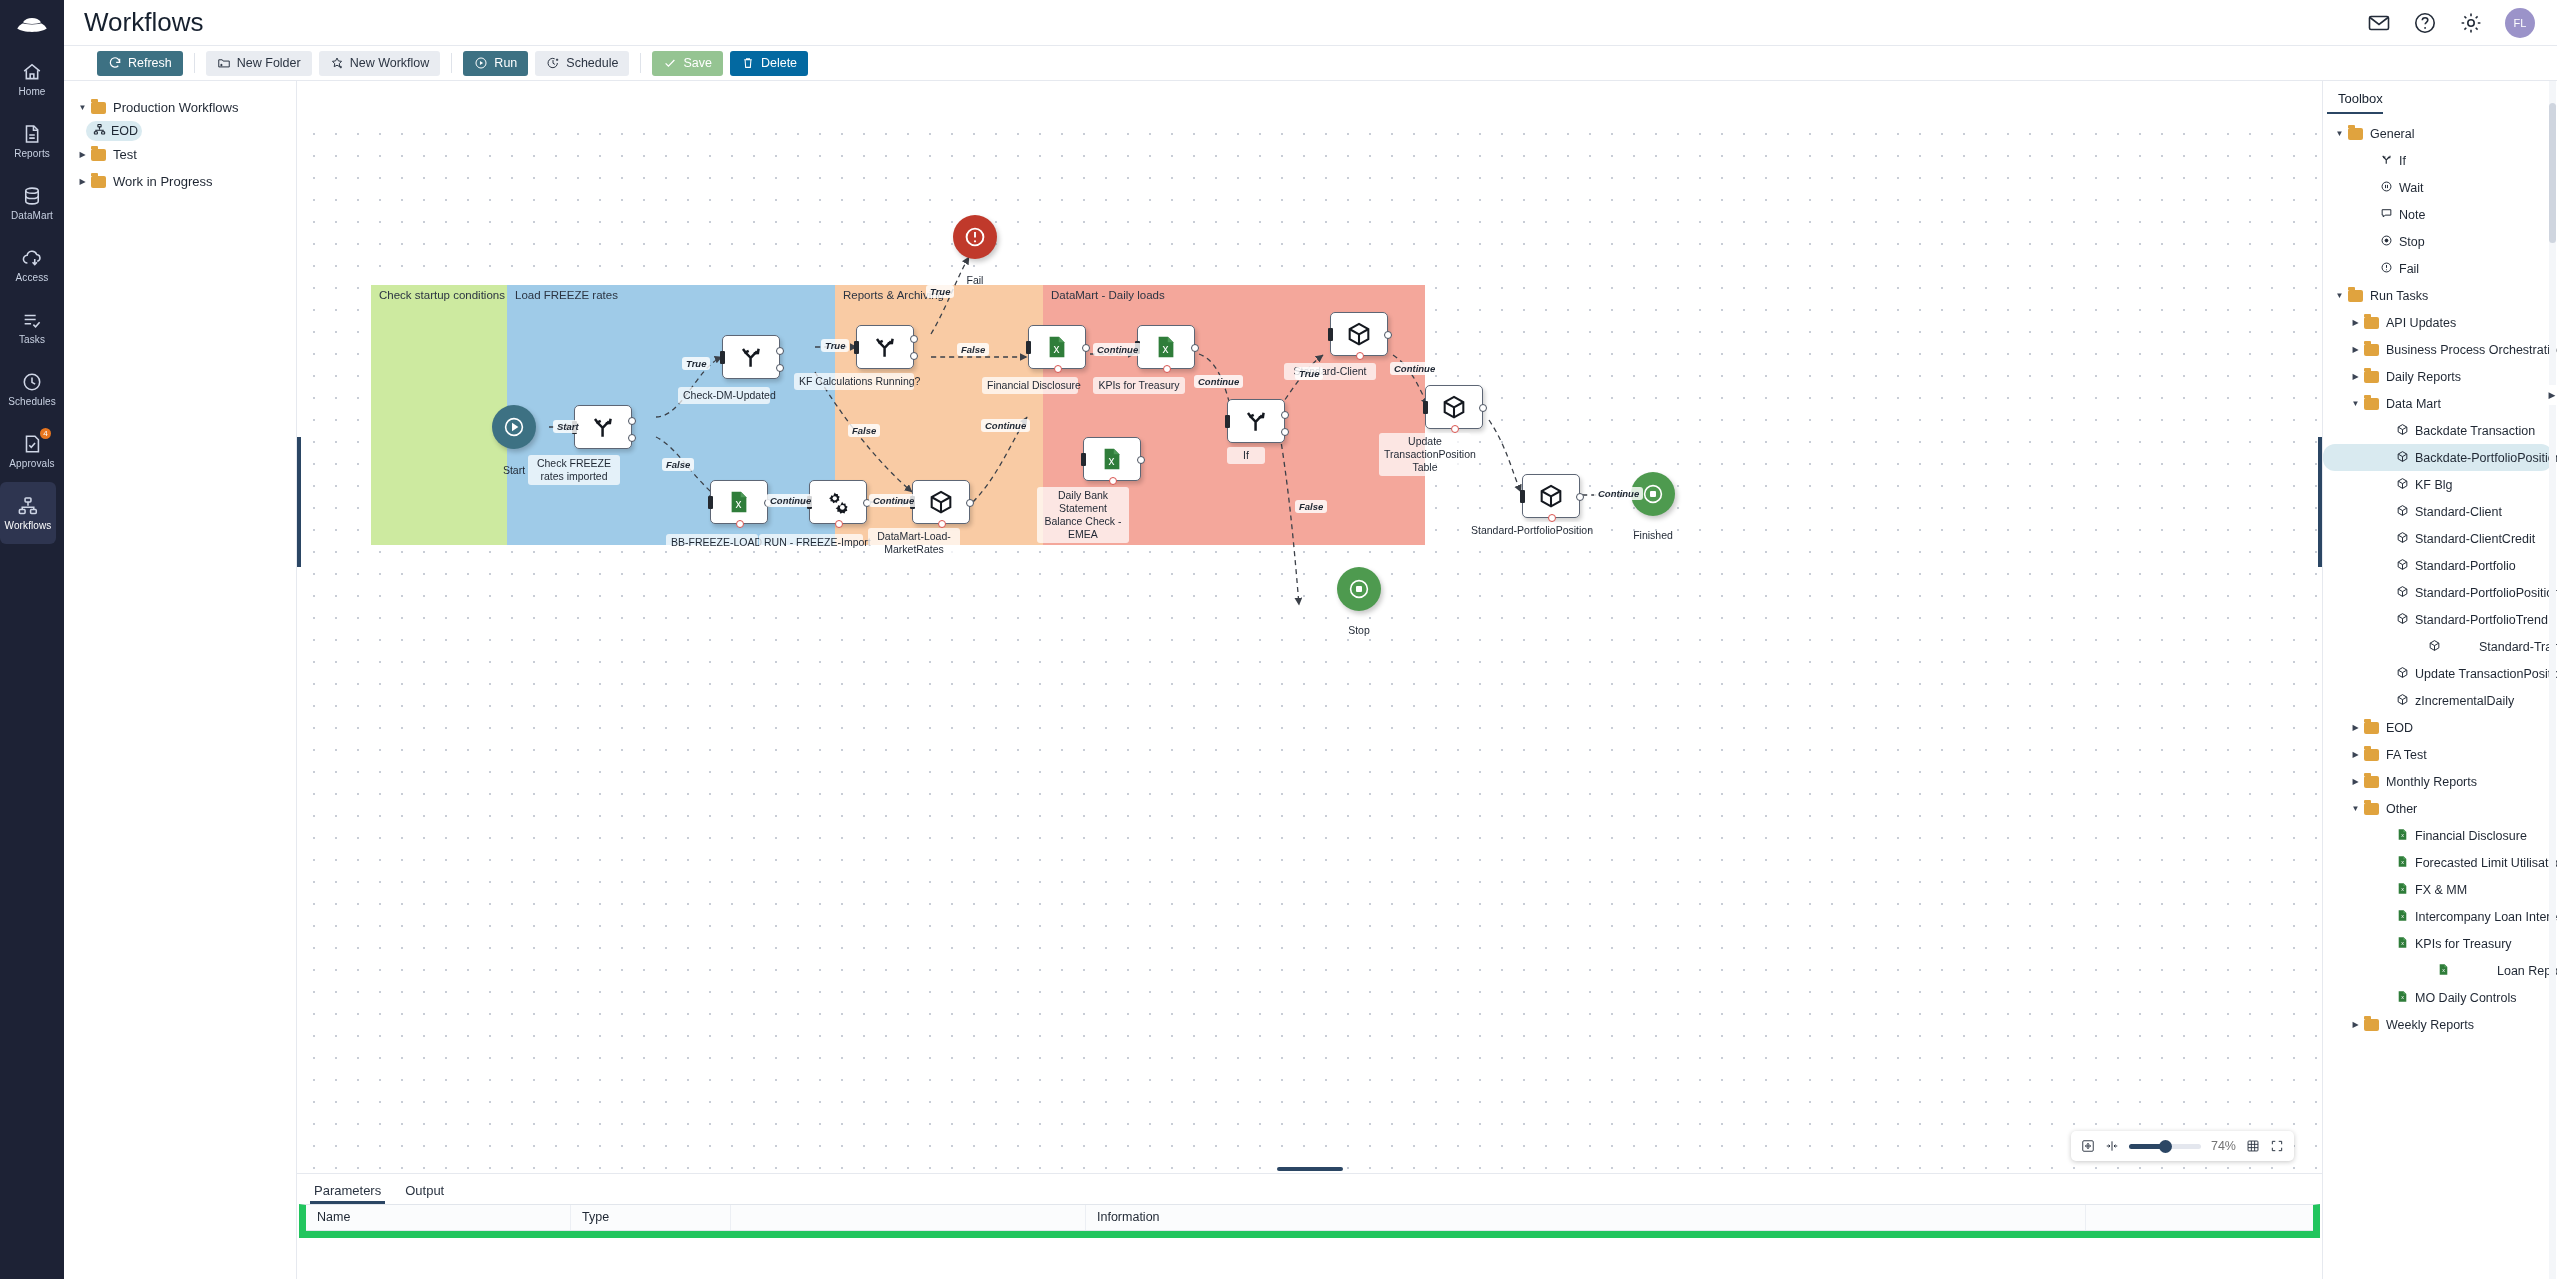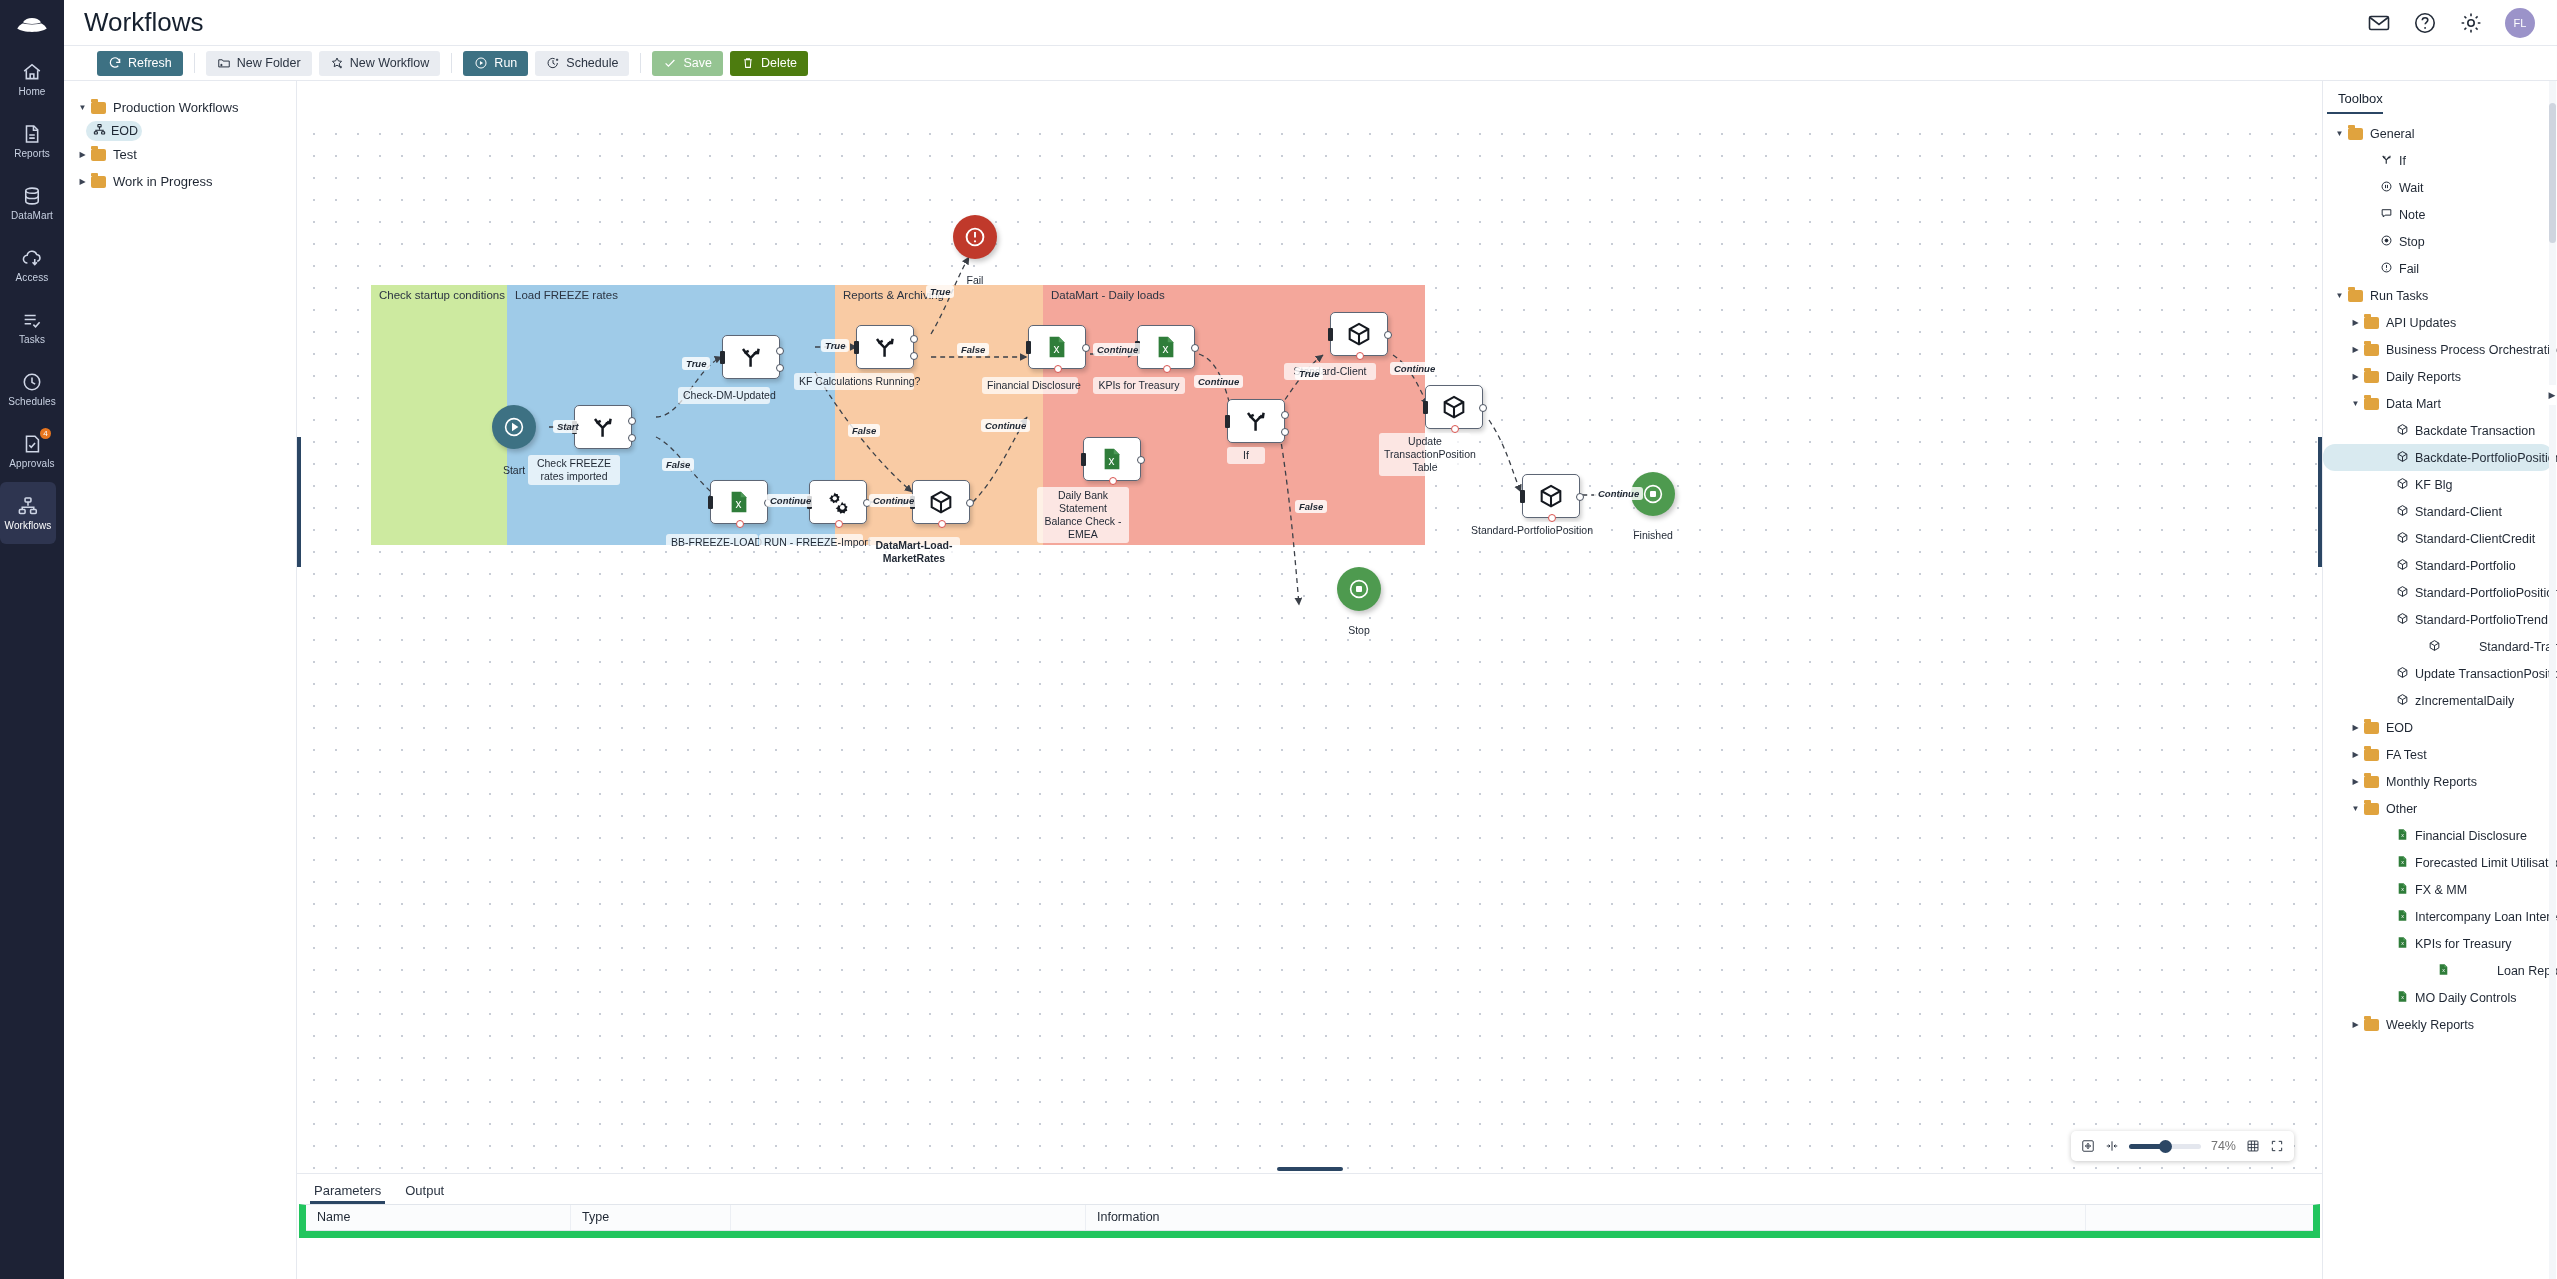--- a/index.html
+++ b/index.html
@@ -34,21 +34,21 @@
 
   
   #toolbar { position:absolute; left:64px; top:46px; right:0; height:35px; background:#fff;
     border-bottom:1px solid #e6e9ef; display:flex; align-items:center; padding-left:33px; gap:7px; }
   .tbtn { height:25px; border-radius:3px; display:flex; align-items:center; gap:6px;
     padding:0 11px; font-size:12.5px; cursor:pointer; border:none; white-space:nowrap; }
   .tbtn svg { width:14px; height:14px; }
   .tbtn.primary { background:#3d7183; color:#fff; }
   .tbtn.grey { background:#e9ecf1; color:#2b3442; }
   .tbtn.green { background:#95c492; color:#fff; }
-  .tbtn.red { background:#4d7c0f; color:#fff; }
+  .tbtn.red { background:#0369a1; color:#fff; }
   .tbsep { width:1px; height:20px; background:#dfe3ea; margin:0 4px; }
 
   
   #explorer { position:absolute; left:64px; top:81px; width:233px; bottom:0;
     background:#fff; border-right:1px solid #e6e9ef; padding-top:13px; }
   .tree-row { display:flex; align-items:center; height:27px; font-size:13px;
     color:#1f2733; cursor:pointer; padding-left:10px; }
   .caret { width:17px; font-size:8px; color:#3b4454; text-align:center; flex:0 0 17px; }
   .caret.none { visibility:hidden; }
   .folder-ico { width:15px; height:12px; background:#e0a33e; border-radius:1.5px 2px 2px 2px;
@@ -481,21 +481,21 @@
             <div class="nlabel" style="left: 462px; top: 417px; width: 104px;">RUN - FREEZE-Import</div>
             <div class="node" style="left: 615px; top: 363px;">
               <svg viewBox="0 0 24 24" fill="none" stroke="#14181f" stroke-width="1.9">
                 <path d="M12 2.6l8.6 4.9v9.2L12 21.6l-8.6-4.9V7.5z"></path>
                 <path d="M3.6 7.6L12 12.4l8.4-4.8M12 12.4v9.2"></path>
               </svg>
               <span class="port-in" style="left:-3px;top:15px;"></span>
               <span class="port" style="right:-5px;top:18px;"></span>
               <span class="port red" style="left:25px;bottom:-5px;"></span>
             </div>
-            <div class="nlabel two" style="left: 571px; top: 420px; font-weight: bold;">DataMart-Load-MarketRates</div>
+            <div class="nlabel two" style="left: 571px; top: 411px;">DataMart-Load-MarketRates</div>
             <div class="node" style="left: 731px; top: 208px;">
               <svg viewBox="0 0 24 24">
                 <path d="M5.2 2.6h8.6l5 5v13.8H5.2z" fill="#2f7d3a"></path>
                 <path d="M13.6 2.7V7.7h5" fill="#4e9a58"></path>
                 <text x="11.5" y="17.5" font-size="11" fill="#fff" text-anchor="middle" font-family="Liberation Sans">x</text>
               </svg>
               <span class="port-in" style="left:-3px;top:15px;"></span>
               <span class="port" style="right:-5px;top:18px;"></span>
               <span class="port red" style="left:25px;bottom:-5px;"></span>
             </div>

